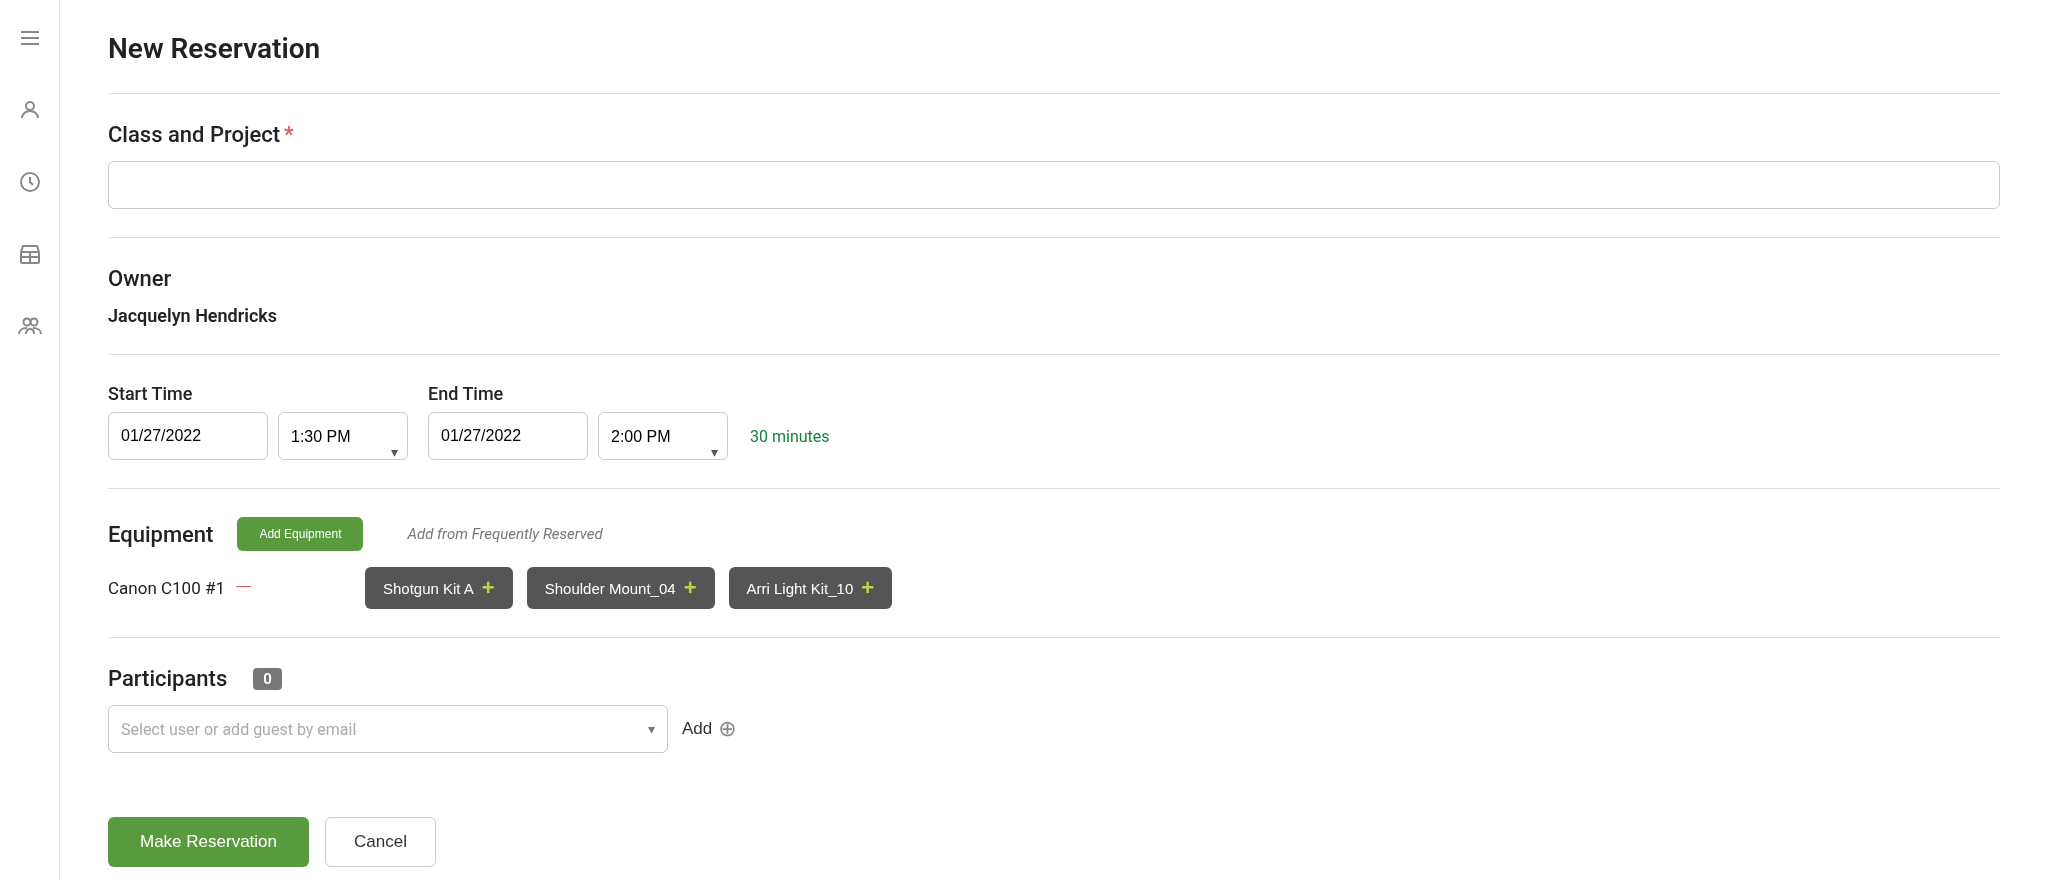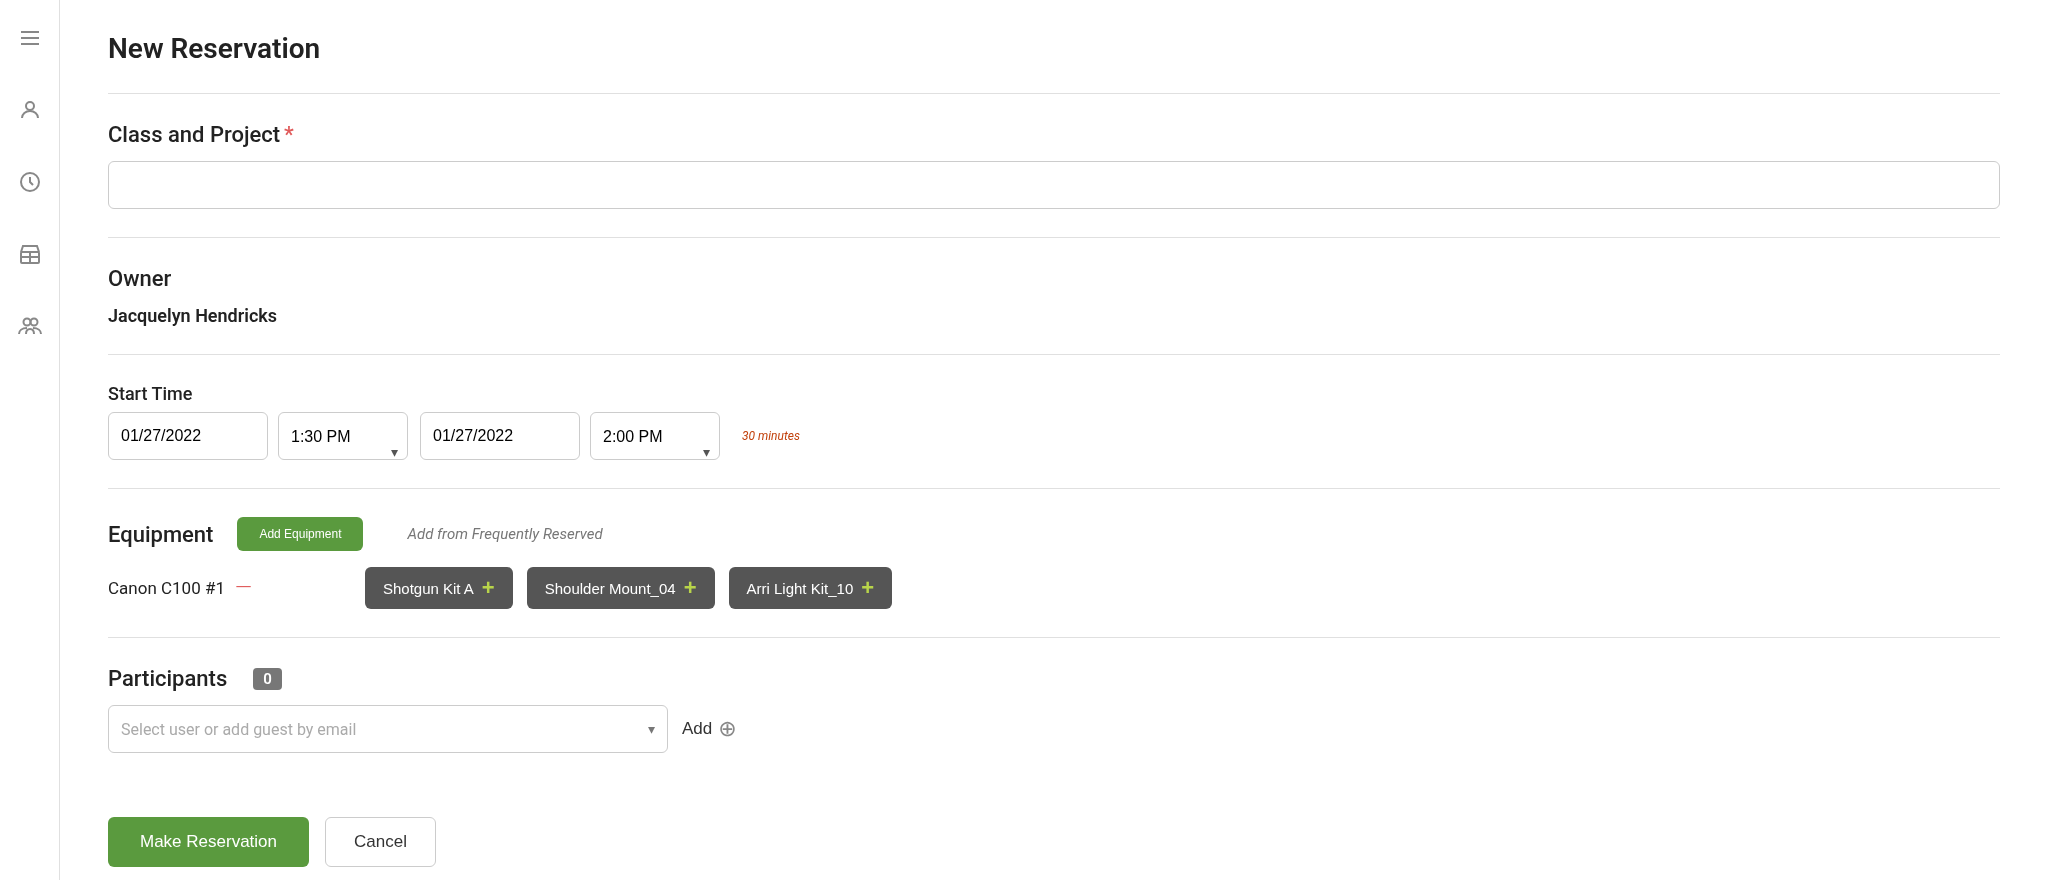--- a/index.html
+++ b/index.html
@@ -71,21 +71,21 @@
     }
     .owner-name {
       font-size: 18px;
       font-weight: 600;
       color: #222;
       margin-top: 4px;
     }
     .time-row {
       display: flex;
       align-items: flex-end;
-      gap: 12px;
+      gap: 20px;
     }
     .time-group {
       display: flex;
       flex-direction: column;
       gap: 8px;
     }
     .time-label {
       font-size: 18px;
       font-weight: 500;
       color: #222;
@@ -124,25 +124,24 @@
       min-width: 130px;
     }
     .select-chevron {
       position: absolute;
       right: 10px;
       pointer-events: none;
       color: #555;
       font-size: 14px;
     }
     .duration-text {
-      font-size: 12px;
-      color: #c2410c;
+      font-size: 16px;
+      color: #15803d;
       margin-left: 12px;
       align-self: center;
-      font-style: italic;
     }
     .equipment-header {
       display: flex;
       align-items: center;
       gap: 24px;
       margin-bottom: 16px;
     }
     .equipment-label {
       font-size: 22px;
       font-weight: 500;
@@ -366,20 +365,21 @@
                 <option>1:30 PM</option>
                 <option>1:00 PM</option>
                 <option>2:00 PM</option>
               </select>
               <span class="select-chevron">▾</span>
             </div>
           </div>
         </div>
 
         <div class="time-group">
+          <div class="time-label">End Time</div>
           <div class="time-inputs">
             <input type="text" class="date-input" value="01/27/2022" style="">
             <div class="time-select-wrap">
               <select class="time-select">
                 <option>2:00 PM</option>
                 <option>1:30 PM</option>
                 <option>2:30 PM</option>
               </select>
               <span class="select-chevron">▾</span>
             </div>

